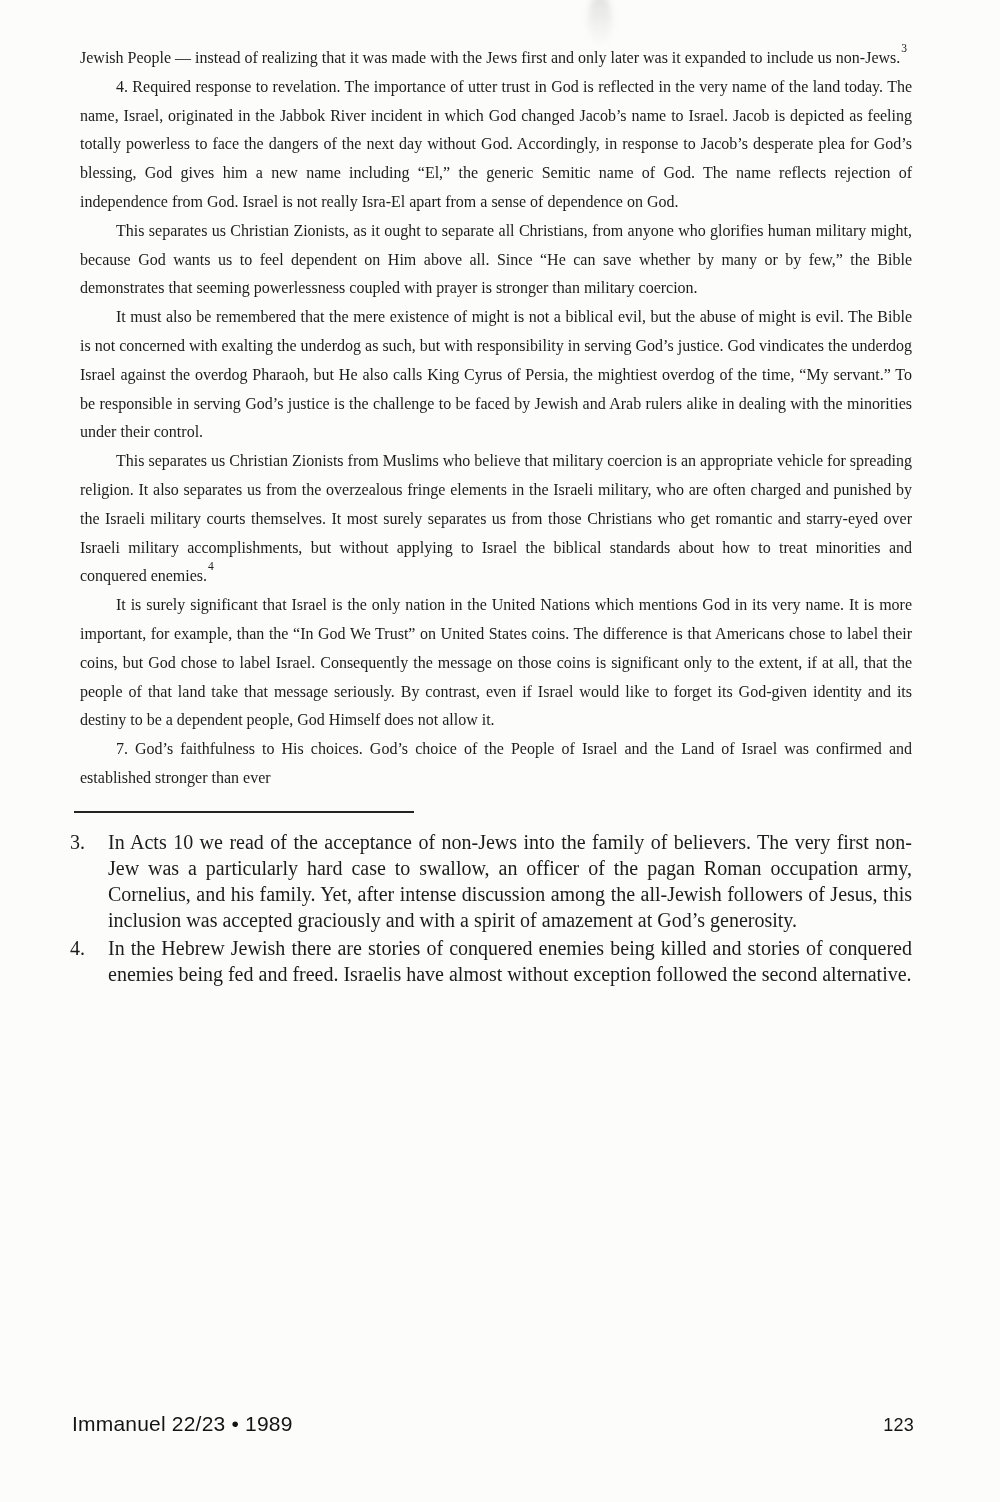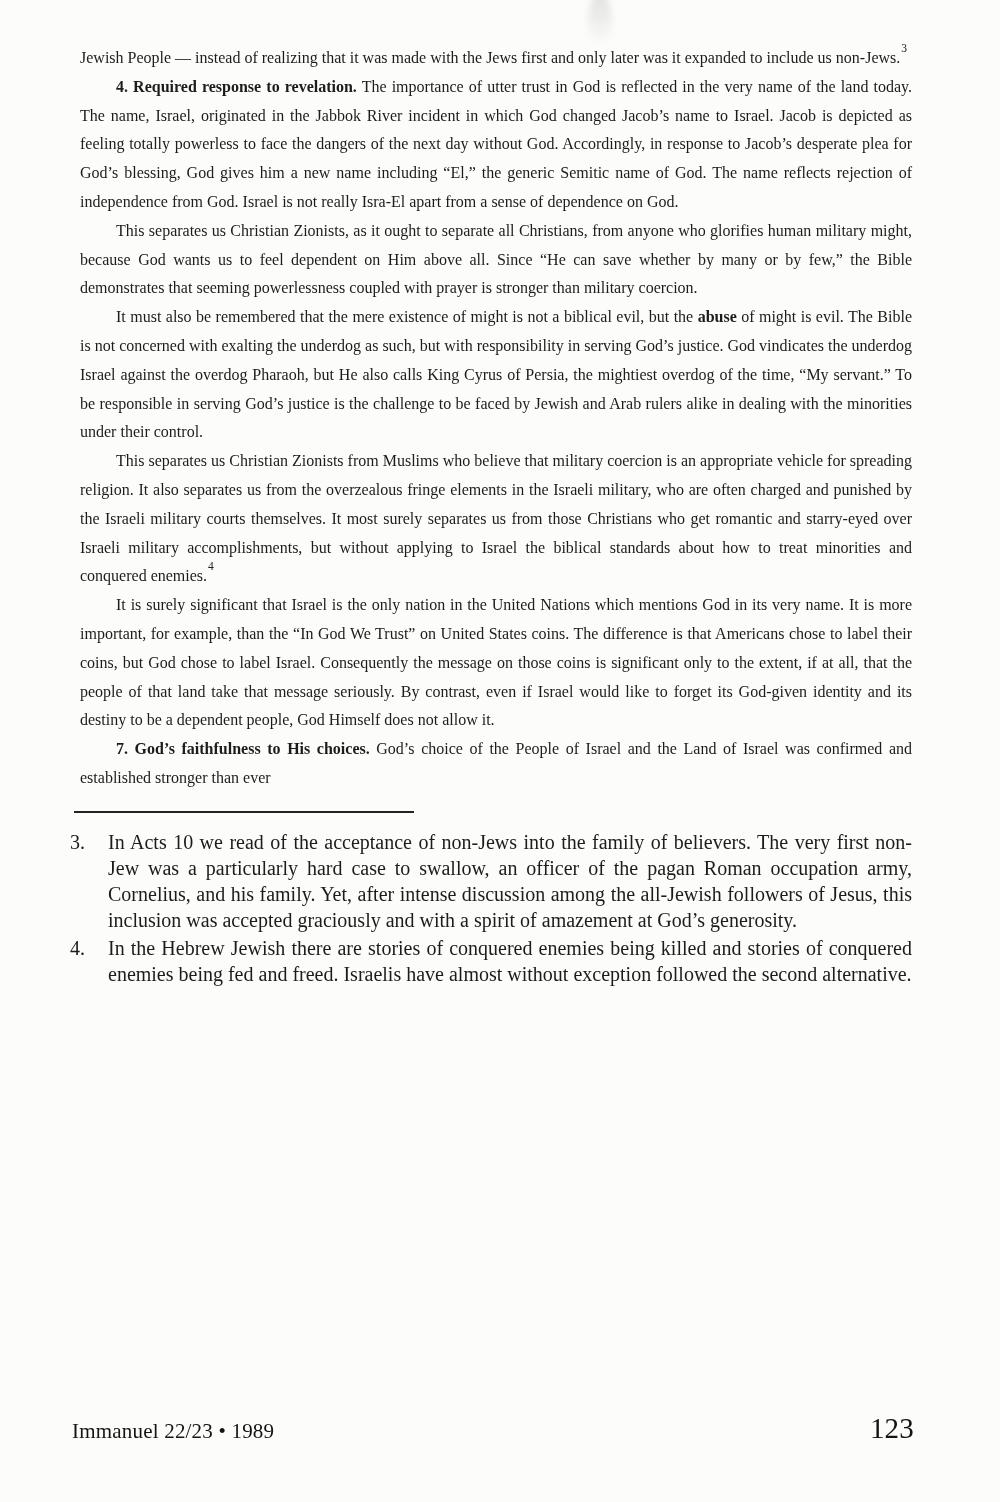--- a/index.html
+++ b/index.html
@@ -30,21 +30,21 @@
     filter: blur(3px);
     pointer-events: none;
   }
   .body-text {
     font-size: 16px;
     line-height: 28.8px;
     text-align: justify;
   }
   .para { margin: 0; }
   .para.indent { text-indent: 36px; }
-  .para b { font-weight: bold; }
+  .para b { font-weight: normal; }
   sup.fnref {
     font-size: 0.72em;
     line-height: 0;
     position: relative;
     top: -0.42em;
     margin-left: 1px;
   }
   .footnote-sep {
     width: 340px;
     height: 0;
@@ -68,26 +68,26 @@
     top: 0;
   }
   .page-footer {
     position: absolute;
     left: 72px;
     right: 86px;
     top: 1412px;
     display: flex;
     justify-content: space-between;
     align-items: baseline;
-    font-family: Liberation Serif, serif;
+    font-family: Liberation Sans, sans-serif;
     font-size: 21px;
     color: #141414;
     letter-spacing: 0.2px;
   }
-  .page-num { font-size: 29px; }
+  .page-num { font-size: 18px; }
 </style>
 </head>
 <body>
 
 <div class="page">
   <div class="scan-artifact"></div>
 
   <div class="body-text" id="paragraphs">
       <p class="para"><span>Jewish People — instead of realizing that it was made with the Jews first and only later was it expanded to include us non-Jews.</span><sup class="fnref">3</sup></p>
       <p class="para indent"><b>4. Required response to revelation.</b><span> The importance of utter trust in God is reflected in the very name of the land today. The name, Israel, originated in the Jabbok River incident in which God changed Jacob’s name to Israel. Jacob is depicted as feeling totally powerless to face the dangers of the next day without God. Accordingly, in response to Jacob’s desperate plea for God’s blessing, God gives him a new name including “El,” the generic Semitic name of God. The name reflects rejection of independence from God. Israel is not really Isra-El apart from a sense of dependence on God.</span></p>

